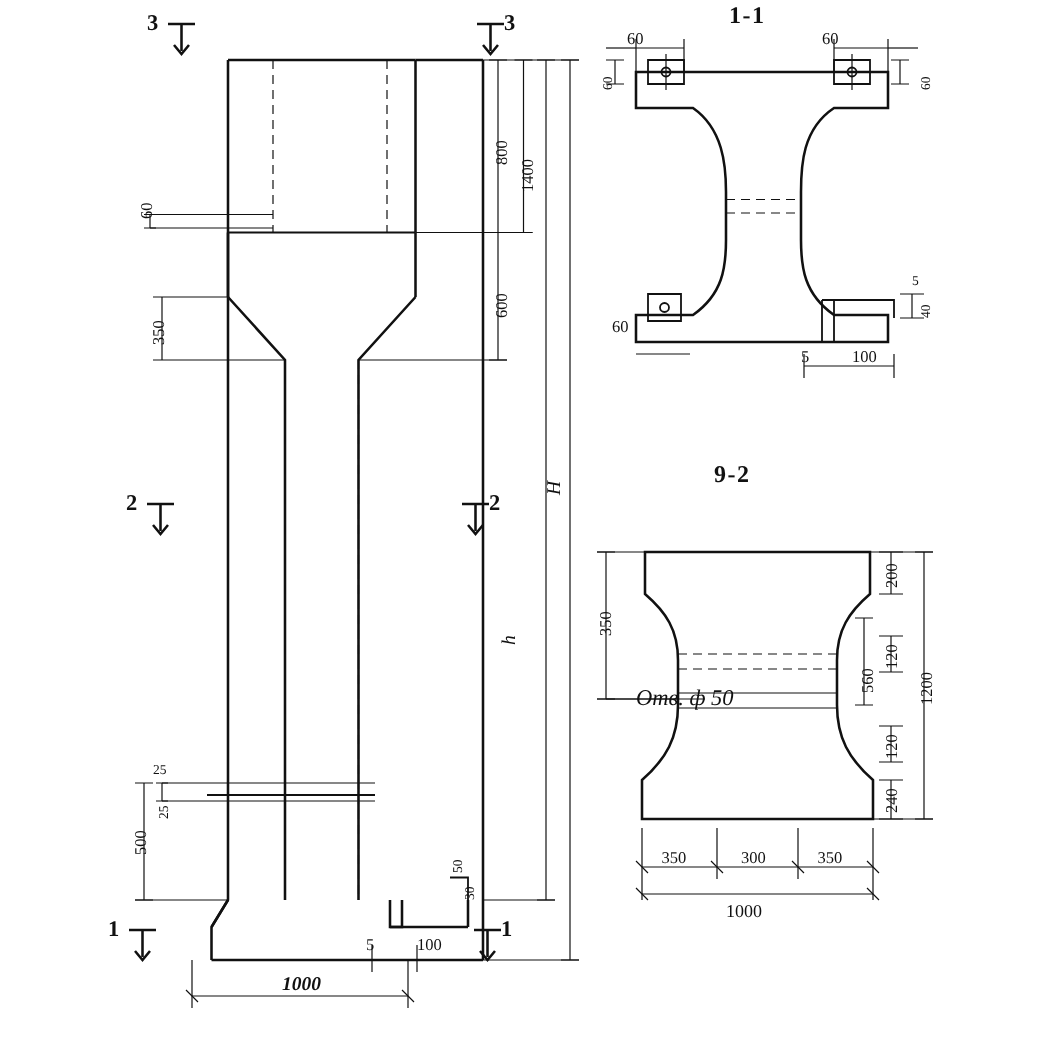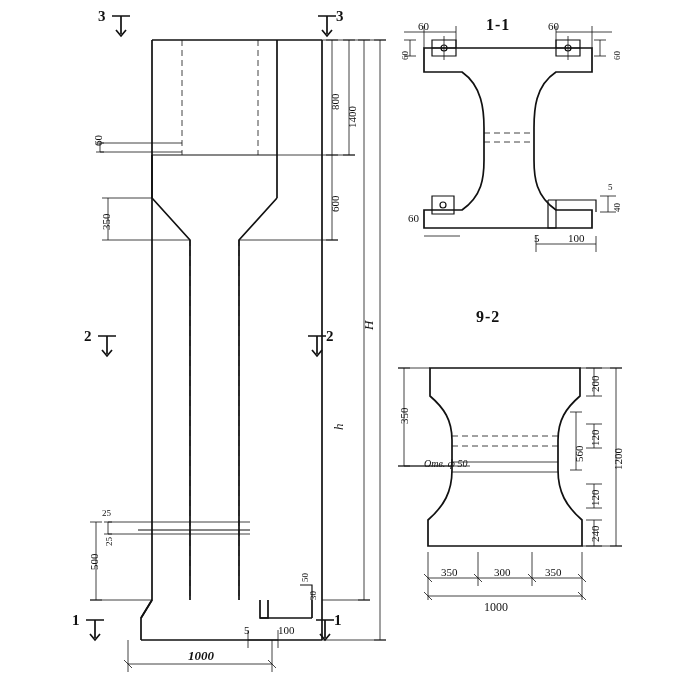--- a/index.html
+++ b/index.html
@@ -209,35 +209,35 @@
 <div class="lbl rot90" style="left:88px;top:570px;">500</div>
 <div class="lbl rot90" style="left:104px;top:546px;font-size:9px;">25</div>
 <div class="lbl" style="left:102px;top:508px;font-size:9px;">25</div>
 
 <div class="lbl b i" style="left:188px;top:648px;font-size:13px;">1000</div>
 <div class="lbl" style="left:244px;top:624px;">5</div>
 <div class="lbl" style="left:278px;top:624px;">100</div>
 <div class="lbl rot90" style="left:300px;top:582px;font-size:9px;">50</div>
 <div class="lbl rot90" style="left:308px;top:600px;font-size:9px;">30</div>
 
-<div class="lbl b" style="left:486px;top:16px;font-size:16px;letter-spacing:1px;">1-1</div>
+<div class="lbl b" style="left:486px;top:2px;font-size:16px;letter-spacing:1px;">1-1</div>
 <div class="lbl b" style="left:476px;top:308px;font-size:16px;letter-spacing:1px;">9-2</div>
 
 <div class="lbl" style="left:418px;top:20px;">60</div>
 <div class="lbl rot90" style="left:400px;top:60px;font-size:9px;">60</div>
 <div class="lbl" style="left:548px;top:20px;">60</div>
 <div class="lbl rot90" style="left:612px;top:60px;font-size:9px;">60</div>
 <div class="lbl" style="left:408px;top:212px;">60</div>
 <div class="lbl" style="left:534px;top:232px;">5</div>
 <div class="lbl" style="left:568px;top:232px;">100</div>
 <div class="lbl" style="left:608px;top:182px;font-size:9px;">5</div>
 <div class="lbl rot90" style="left:612px;top:212px;font-size:9px;">40</div>
 
 <div class="lbl rot90" style="left:398px;top:424px;">350</div>
-<div class="lbl" style="left:424px;top:458px;font-size:10px;font-style:italic;">Отв. ф 50</div>
+<div class="lbl" style="left:424px;top:458px;font-size:15px;font-style:italic;">Отв. ф 50</div>
 <div class="lbl rot90" style="left:589px;top:392px;">200</div>
 <div class="lbl rot90" style="left:589px;top:446px;">120</div>
 <div class="lbl rot90" style="left:573px;top:462px;">560</div>
 <div class="lbl rot90" style="left:589px;top:506px;">120</div>
 <div class="lbl rot90" style="left:589px;top:542px;">240</div>
 <div class="lbl rot90" style="left:612px;top:470px;">1200</div>
 <div class="lbl" style="left:441px;top:566px;">350</div>
 <div class="lbl" style="left:494px;top:566px;">300</div>
 <div class="lbl" style="left:545px;top:566px;">350</div>
 <div class="lbl" style="left:484px;top:600px;font-size:12px;">1000</div>

